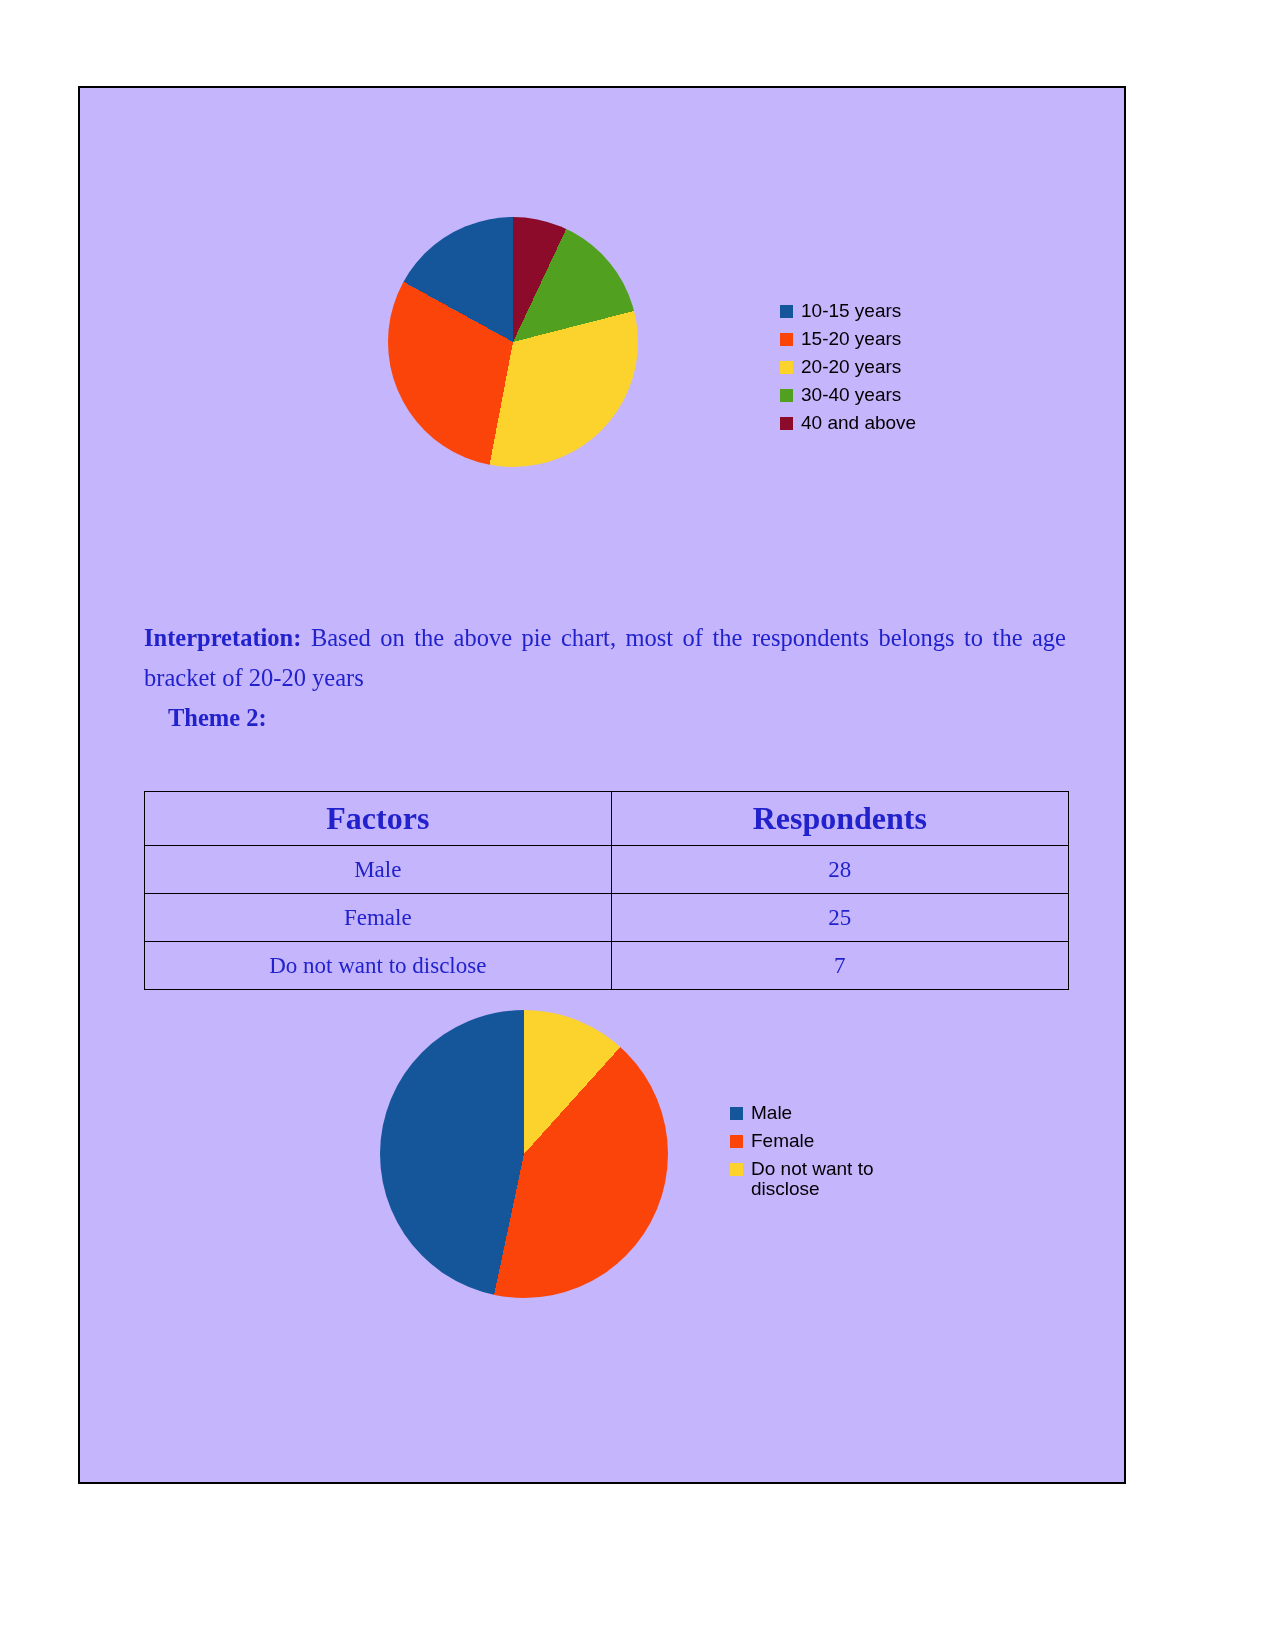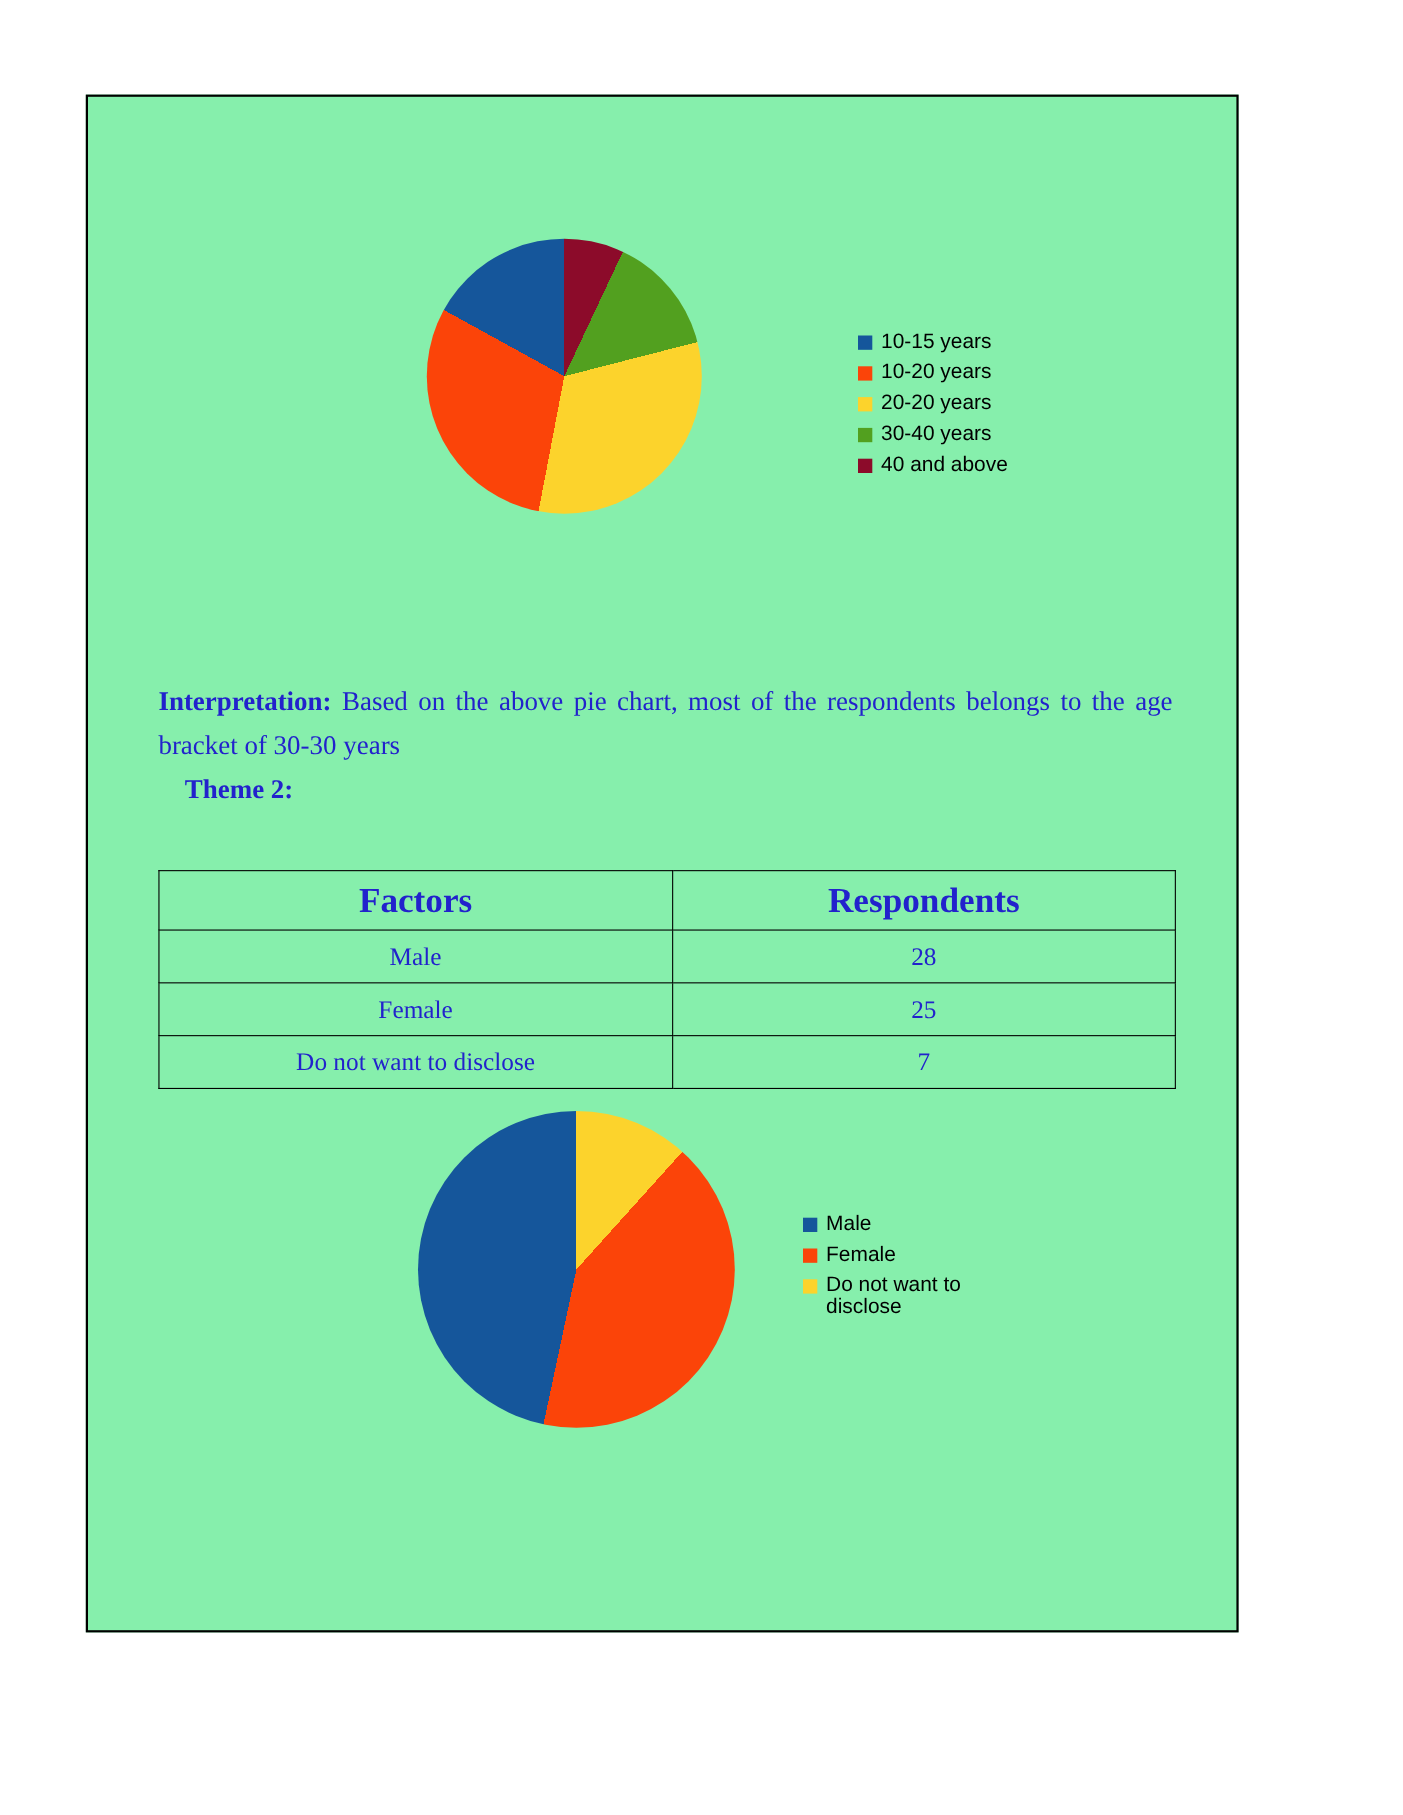--- a/index.html
+++ b/index.html
@@ -16,21 +16,21 @@
   }
 
   .page {
     position: absolute;
     left: 78px;
     top: 86px;
     width: 1048px;
     height: 1398px;
     border: 2px solid #000000;
     box-sizing: border-box;
-    background: #86efac;
+    background: #c4b5fd;
   }
 
   .page-inner {
     position: relative;
     width: 100%;
     height: 100%;
   }
 
   
   .chart-block-1 {
@@ -176,39 +176,39 @@
         <div class="pie" id="pie1" style="background: conic-gradient(rgb(21, 86, 155) 0deg, rgb(21, 86, 155) 61.2deg, rgb(251, 68, 9) 61.2deg, rgb(251, 68, 9) 169.2deg, rgb(252, 211, 44) 169.2deg, rgb(252, 211, 44) 284.4deg, rgb(82, 160, 31) 284.4deg, rgb(82, 160, 31) 334.8deg, rgb(140, 11, 42) 334.8deg, rgb(140, 11, 42) 360deg); transform: scaleX(-1);"></div>
       </div>
 
       <div class="legend1" id="legend1">
           <div class="legend-row">
             <span class="legend-swatch" style="background: rgb(21, 86, 155);"></span>
             <span class="legend-label">10-15 years</span>
           </div>
           <div class="legend-row">
             <span class="legend-swatch" style="background: rgb(251, 68, 9);"></span>
-            <span class="legend-label">10-20 years</span>
+            <span class="legend-label">15-20 years</span>
           </div>
           <div class="legend-row">
             <span class="legend-swatch" style="background: rgb(252, 211, 44);"></span>
             <span class="legend-label">20-20 years</span>
           </div>
           <div class="legend-row">
             <span class="legend-swatch" style="background: rgb(82, 160, 31);"></span>
             <span class="legend-label">30-40 years</span>
           </div>
           <div class="legend-row">
             <span class="legend-swatch" style="background: rgb(140, 11, 42);"></span>
             <span class="legend-label">40 and above</span>
           </div>
         </div>
     </div>
 
     <div class="para interp-1">
-      <b>Interpretation:</b><span> Based on the above pie chart, most of the respondents belongs to the age bracket of 30-30 years</span>
+      <b>Interpretation:</b><span> Based on the above pie chart, most of the respondents belongs to the age bracket of 20-20 years</span>
     </div>
 
     <div class="theme-2">Theme 2:</div>
 
     <table class="data-table">
       <colgroup>
         <col class="col-factors">
         <col class="col-resp">
       </colgroup>
       <thead>

